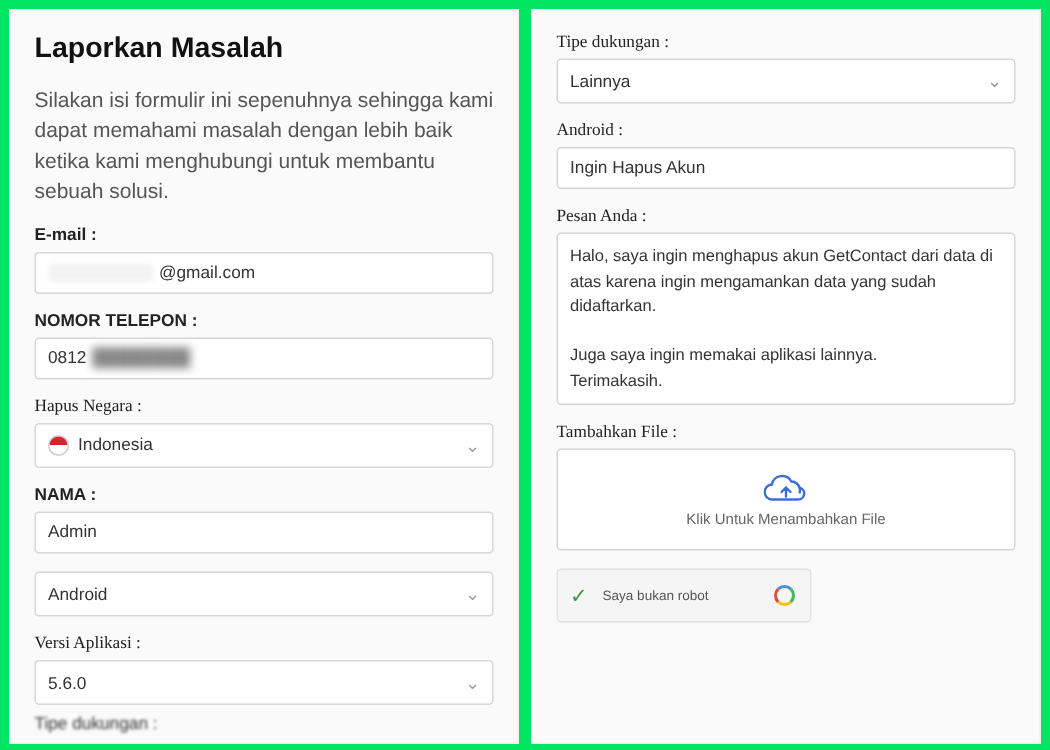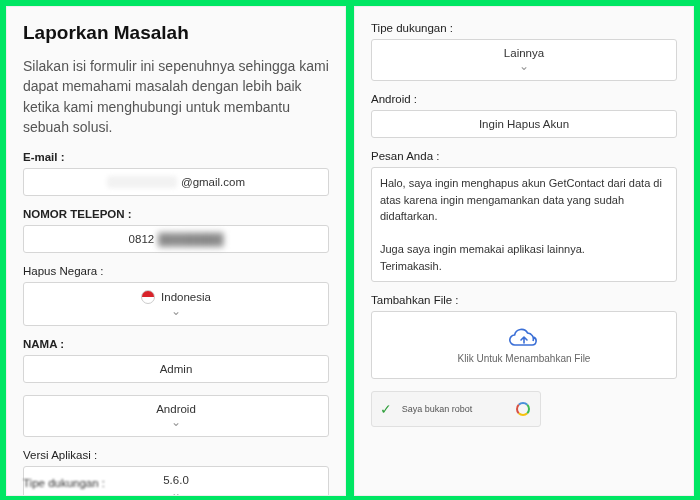--- a/index.html
+++ b/index.html
@@ -35,35 +35,34 @@
     color: #555;
     line-height: 1.45;
     margin-bottom: 14px;
   }
   .field-label {
     font-size: 11.5px;
     font-weight: 600;
     margin-bottom: 5px;
     color: #222;
   }
-  .field-label.soft { font-weight: 500; }
+  .field-label.soft { font-weight: 500; font-family: Liberation Serif, serif; }
   .field-group { margin-bottom: 12px; }
   .input-box, .select-box, .text-area, .upload-box {
     width: 100%;
     border: 1px solid #d6d6d6;
     background: #fff;
     border-radius: 3px;
     padding: 7px 8px;
     font-size: 11.5px;
     color: #333;
     display: flex;
-    align-items: center;
+    align-items: flex-end;
     justify-content: space-between;
     min-height: 28px;
-    flex-direction: column;
   }
   .select-box .chev {
     font-size: 12px;
     color: #999;
   }
   .select-box .left-part { display:flex; align-items:center; gap:6px; }
   .flag-dot {
     width: 14px; height: 14px; border-radius: 50%;
     background: linear-gradient(to bottom, #d8232a 0 50%, #fff 50% 100%);
     border: 1px solid #ccc;

